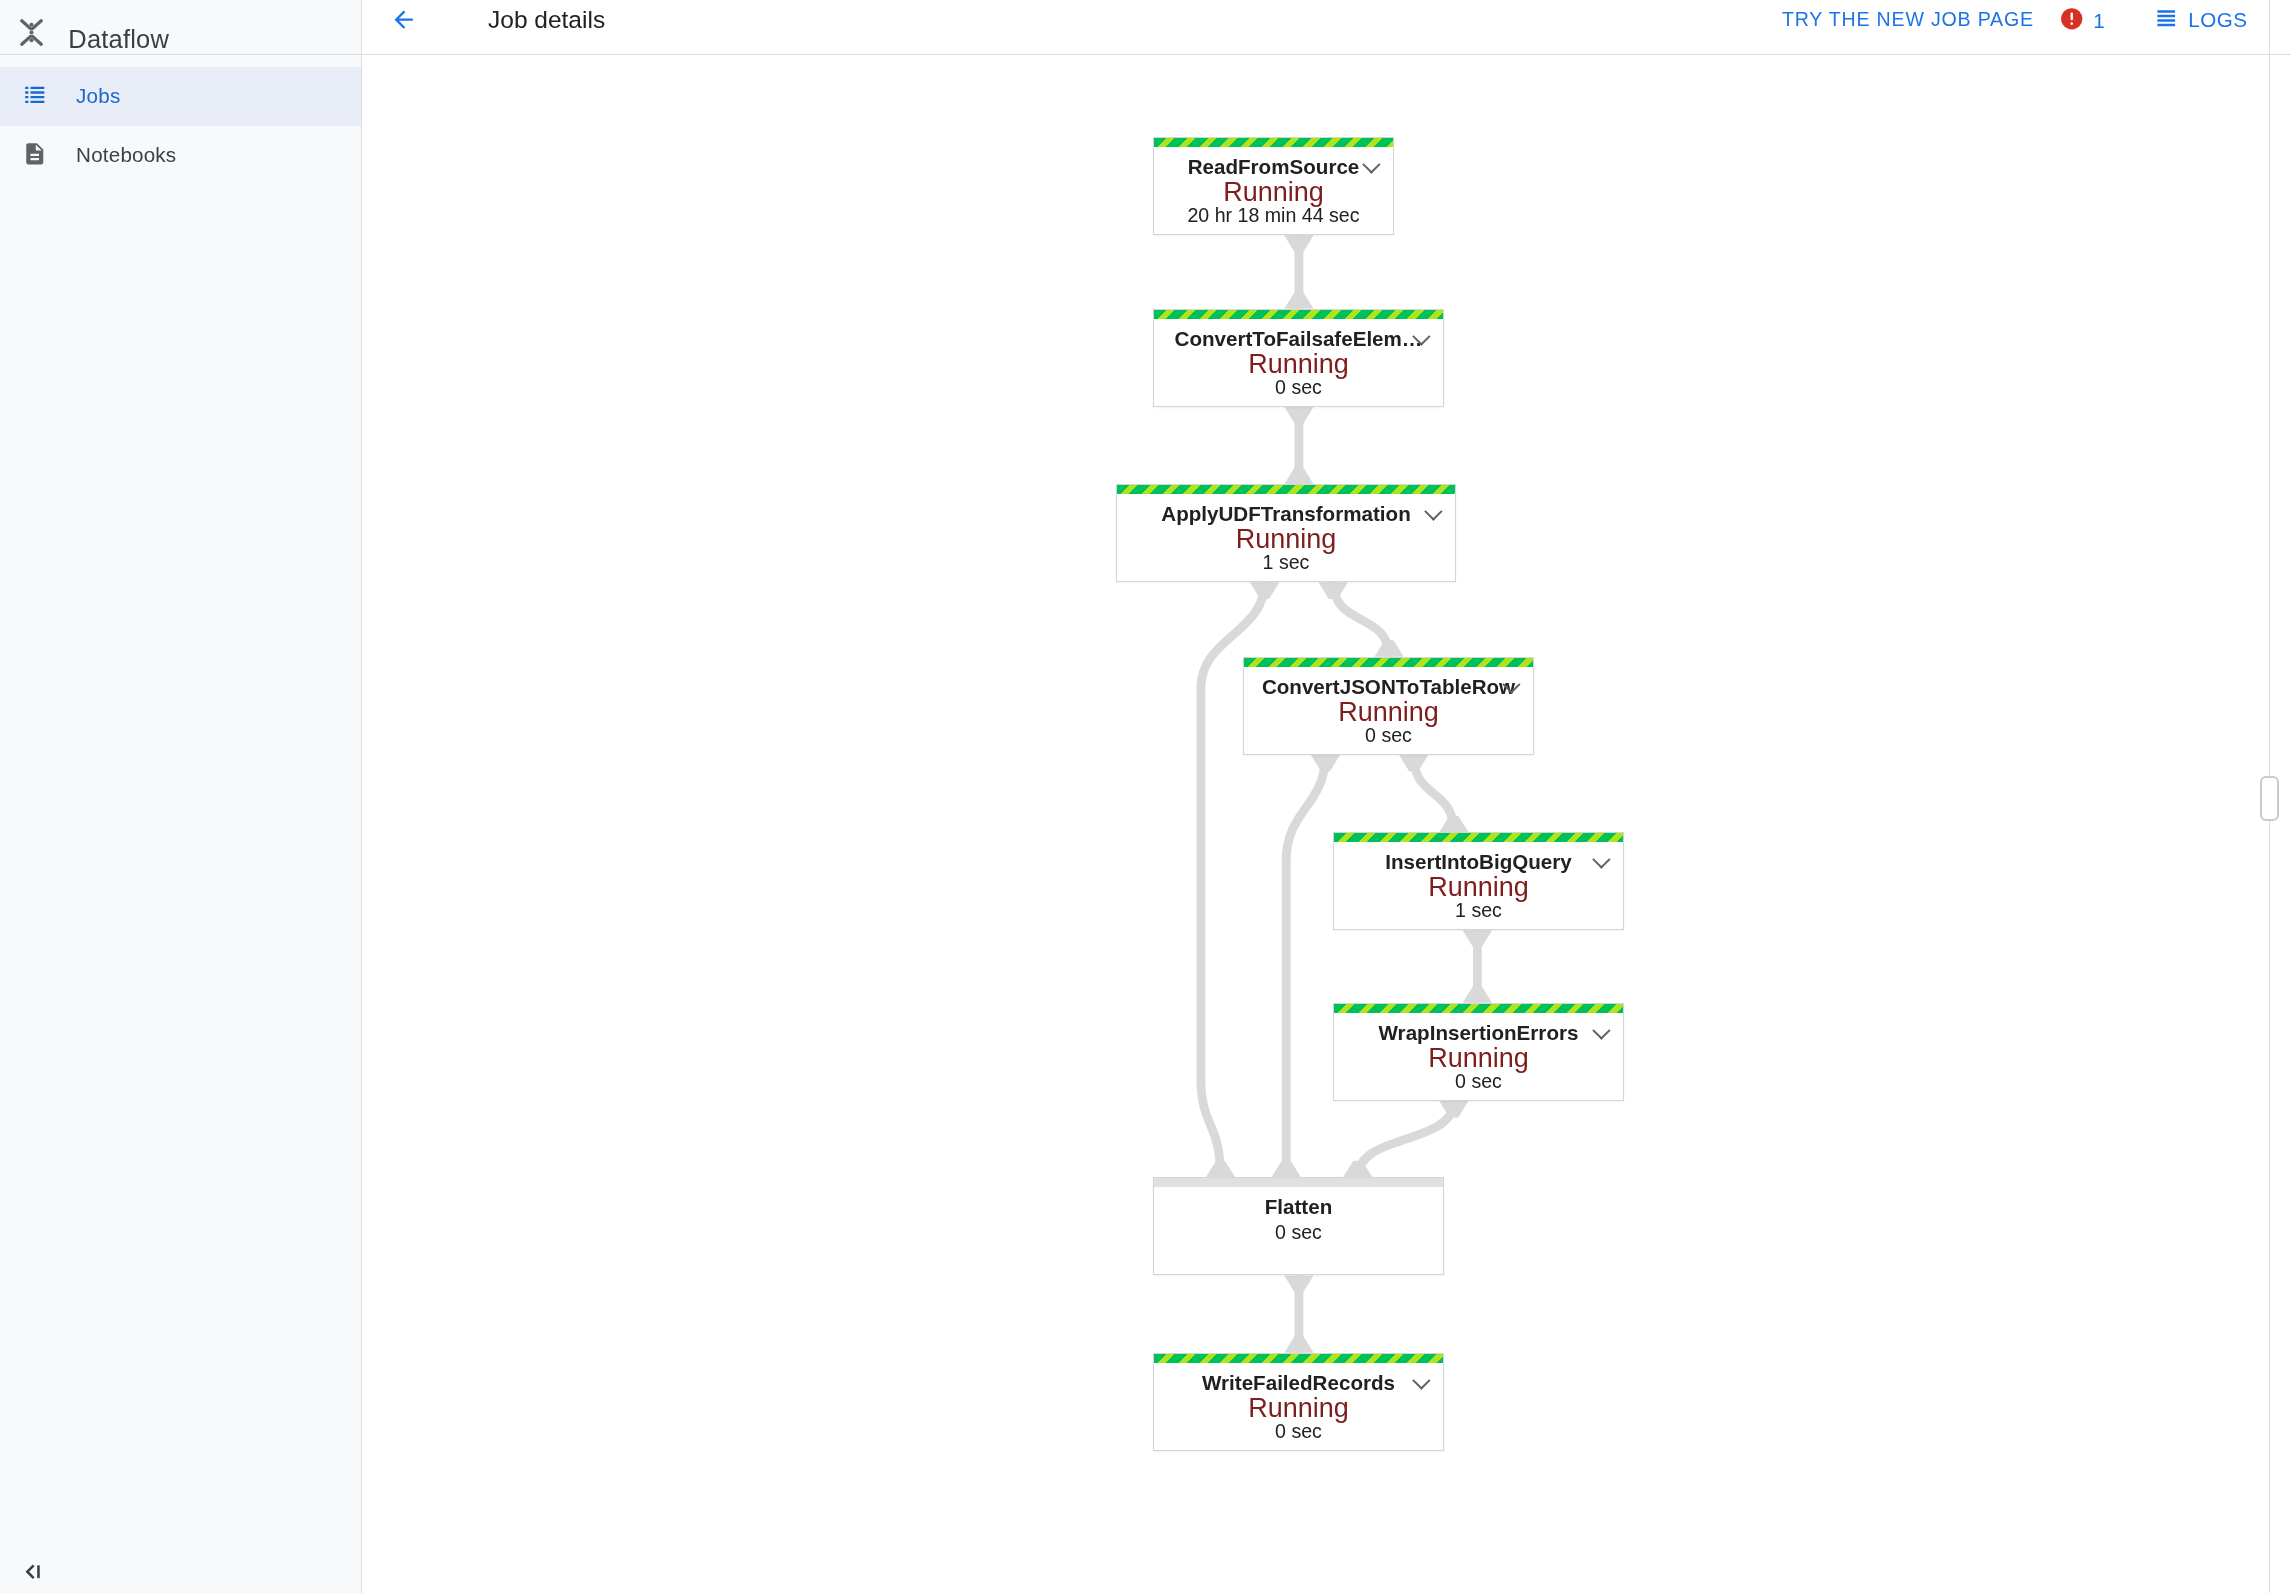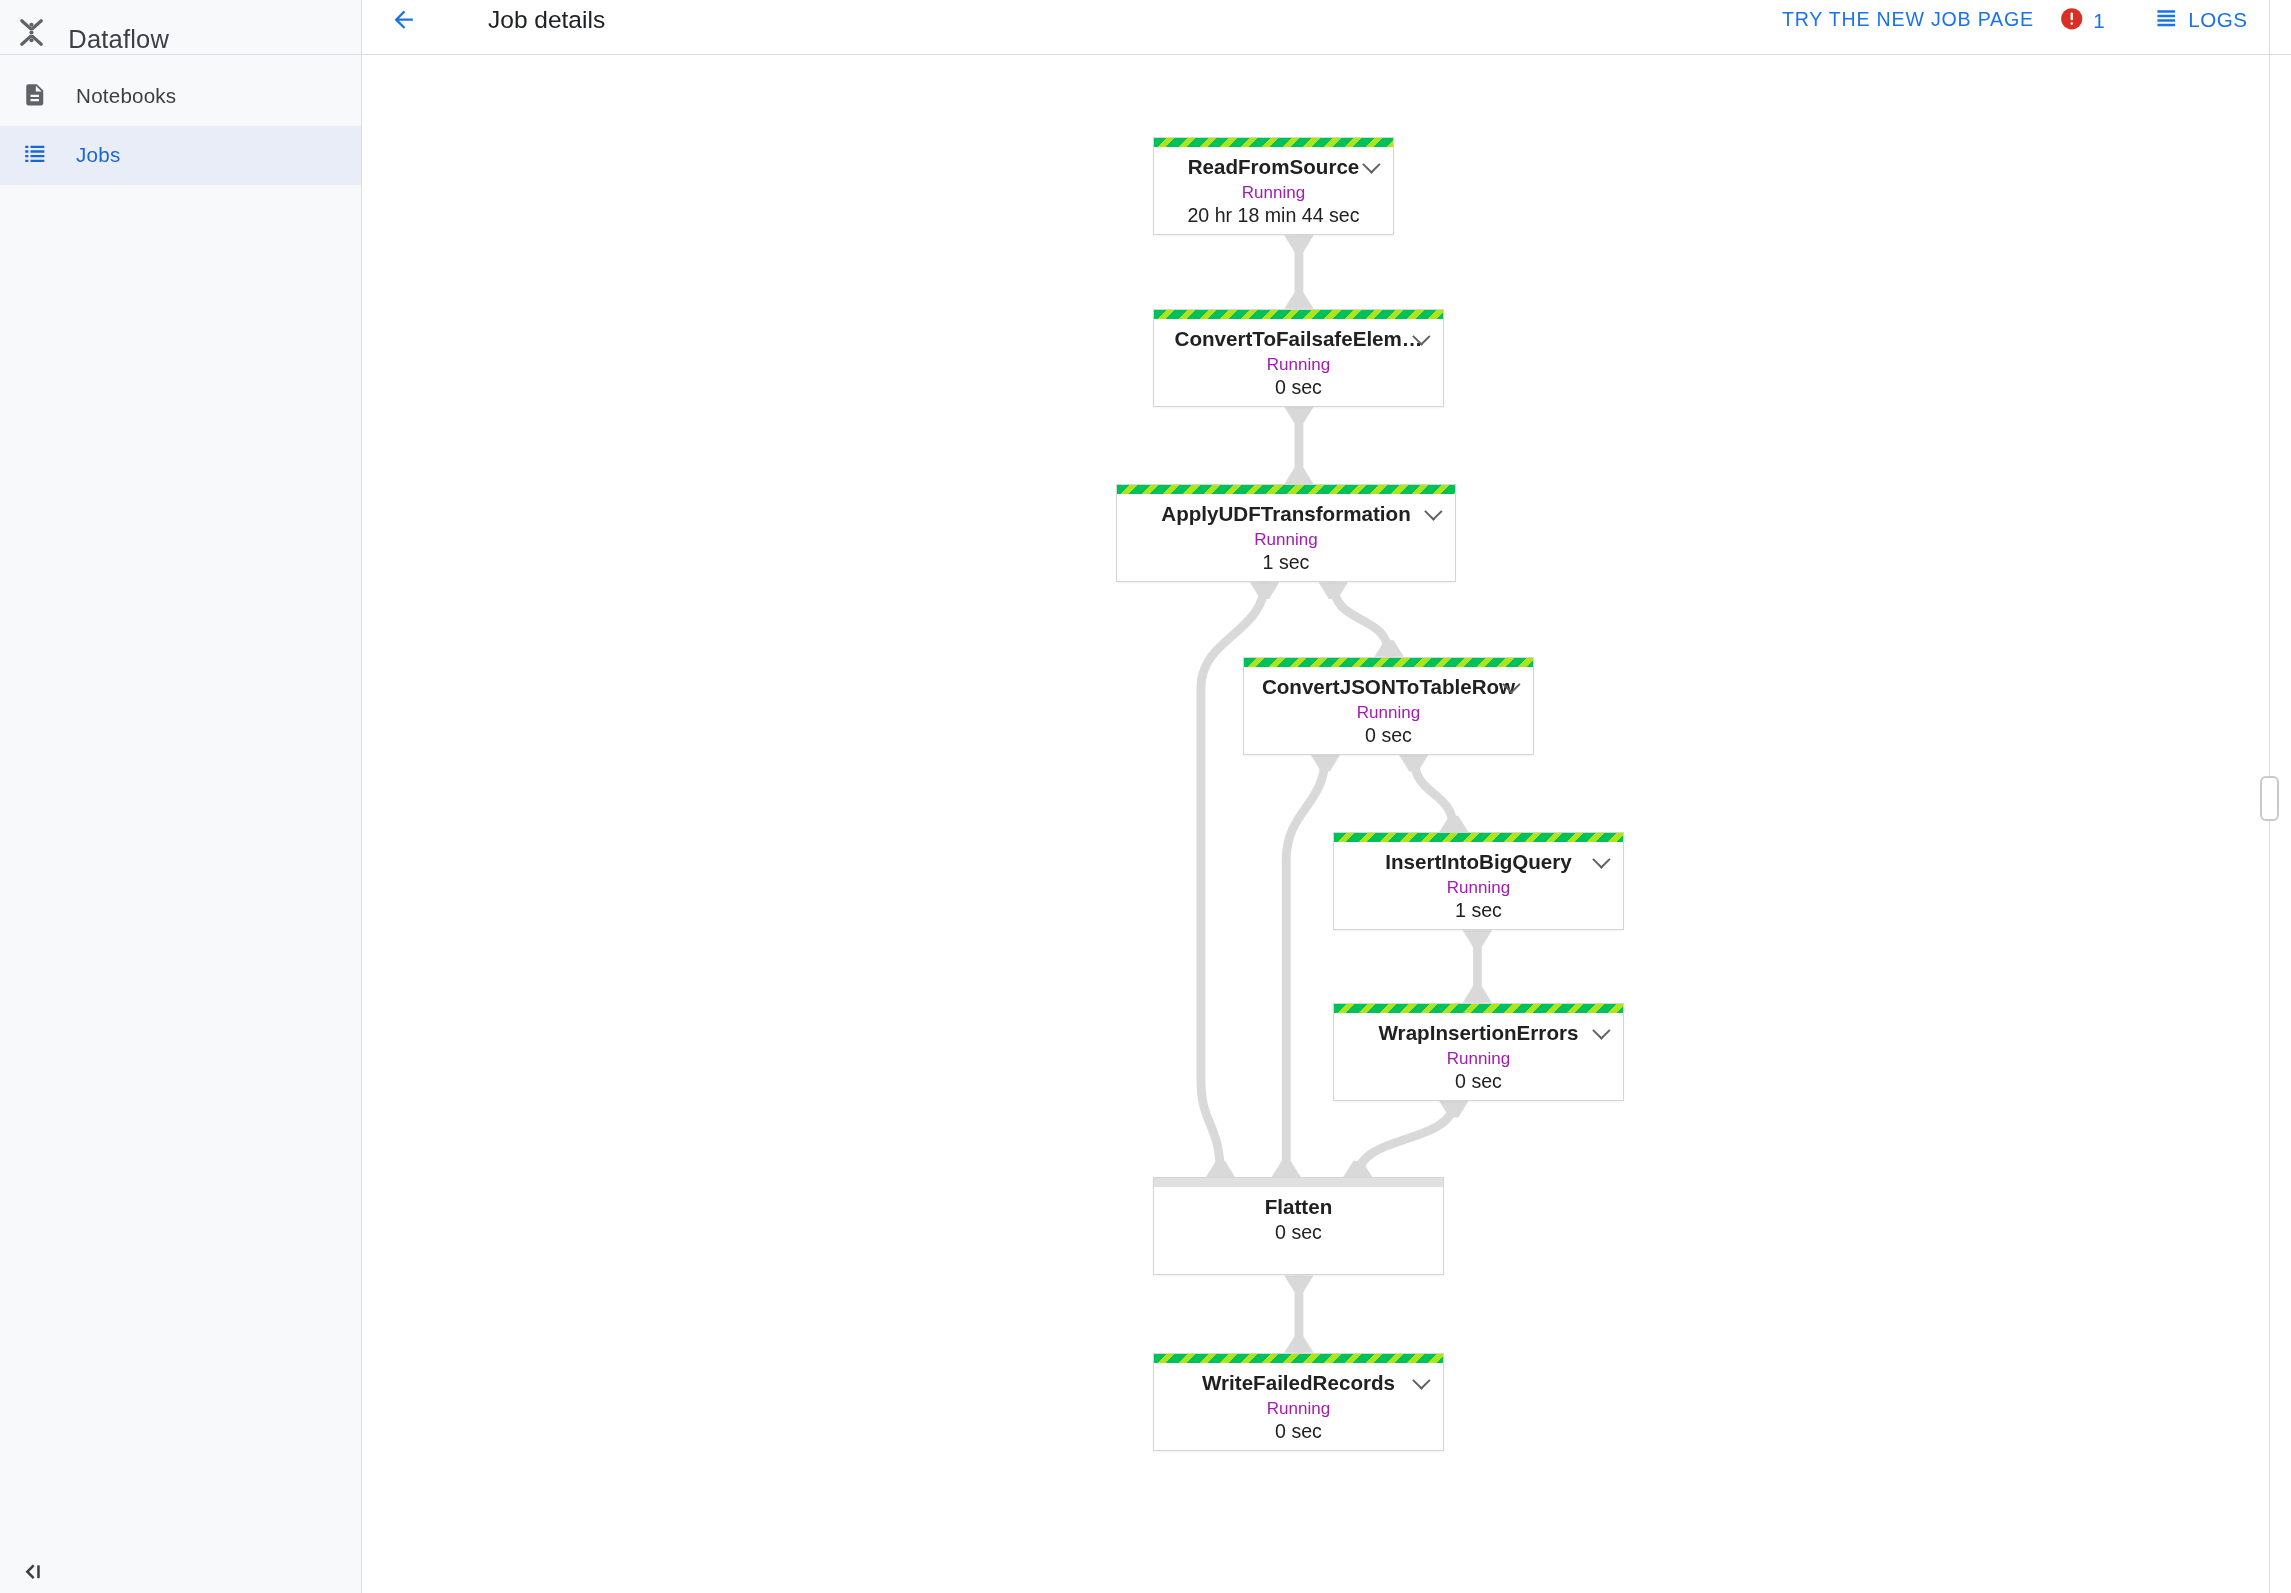--- a/index.html
+++ b/index.html
@@ -31,21 +31,21 @@
   .right-divider{position:absolute;left:2269px;top:0;width:1px;height:1594px;background:#DADCE0;}
   .panel-handle{position:absolute;left:2260px;top:776px;width:14.7px;height:41px;background:#fff;border:2.9px solid #C9C9C9;border-radius:5.9px;box-sizing:content-box;cursor:col-resize;}
 
   
   .edges-svg{position:absolute;left:0;top:0;pointer-events:none;}
   .node{position:absolute;width:291px;height:98px;background:#fff;border:1px solid #D5D5D5;box-sizing:border-box;text-align:center;padding-top:13.7px;cursor:pointer;box-shadow:0 1px 2px rgba(0,0,0,0.05);}
   .node-header{position:absolute;left:0;top:0;right:0;height:8.8px;}
   .node-header.striped{background:repeating-linear-gradient(135deg,#00C05A 0 8.8px,#AEE41C 8.8px 14.7px);}
   .node-header.plain{background:#E0E0E0;}
   .node-title{font-size:20.6px;font-weight:700;color:#212121;line-height:29px;white-space:nowrap;}
-  .node-status{font-size:17px;color:#a21caf;line-height:23.5px;}
+  .node-status{font-size:27px;color:#7f1d1d;line-height:23.5px;}
   .node-duration{font-size:19.6px;color:#212121;line-height:23.5px;}
   .chevron{position:absolute;right:15.7px;top:19.6px;width:10.8px;height:10.8px;border-right:2.5px solid #616161;border-bottom:2.5px solid #616161;transform:rotate(45deg);}
 </style>
 </head>
 <body>
 
 <div id="app">
 
   <svg class="edges-svg" id="edges" width="2292" height="1594" viewBox="0 0 2338 1626">
       <path d="M1325 240 L1325 315" fill="none" stroke="#D9D9D9" stroke-width="9"></path>
@@ -149,35 +149,35 @@
           <g fill="#5F6368">
             <circle cx="18" cy="10" r="2.1"></circle>
               <circle cx="18" cy="18" r="2.1"></circle>
               <circle cx="18" cy="26" r="2.1"></circle>
           </g>
         </svg>
       </span>
       <span class="product-title">Dataflow</span>
     </div>
     <div class="nav">
+      <div class="nav-item selected">
+        <span>
+          <svg width="25.5" height="25.5" viewBox="0 0 24 24" fill="#1967D2">
+            <path d="M3 6.6h3v-2.2H3v2.2zm0 4.4h3V8.8H3V11zm0 4.4h3v-2.2H3v2.2zm0 4.4h3v-2.2H3v2.2zM8 6.6h13V4.4H8v2.2zm0 4.4h13V8.8H8V11zm0 4.4h13v-2.2H8v2.2zm0 4.4h13v-2.2H8v2.2z"></path>
+          </svg>
+        </span>
+        <span class="nav-label">Jobs</span>
+      </div>
       <div class="nav-item">
         <span>
           <svg width="25.5" height="25.5" viewBox="0 0 24 24" fill="#5F6368">
             <path d="M14 2H6c-1.1 0-1.99.9-1.99 2L4 20c0 1.1.89 2 1.99 2H18c1.1 0 2-.9 2-2V8l-6-6zm2 16H8v-2h8v2zm0-4H8v-2h8v2zm-3-5V3.5L18.5 9H13z"></path>
           </svg>
         </span>
         <span class="nav-label">Notebooks</span>
-      </div>
-      <div class="nav-item selected">
-        <span>
-          <svg width="25.5" height="25.5" viewBox="0 0 24 24" fill="#1967D2">
-            <path d="M3 6.6h3v-2.2H3v2.2zm0 4.4h3V8.8H3V11zm0 4.4h3v-2.2H3v2.2zm0 4.4h3v-2.2H3v2.2zM8 6.6h13V4.4H8v2.2zm0 4.4h13V8.8H8V11zm0 4.4h13v-2.2H8v2.2zm0 4.4h13v-2.2H8v2.2z"></path>
-          </svg>
-        </span>
-        <span class="nav-label">Jobs</span>
       </div>
     </div>
     <div class="collapse-btn">
       <svg width="25.5" height="25.5" viewBox="0 0 24 24" fill="none" stroke="#3C4043" stroke-width="2.4">
         <polyline points="11,6 5,12 11,18"></polyline>
         <line x1="15.5" y1="6" x2="15.5" y2="18"></line>
       </svg>
     </div>
   </div>
 

